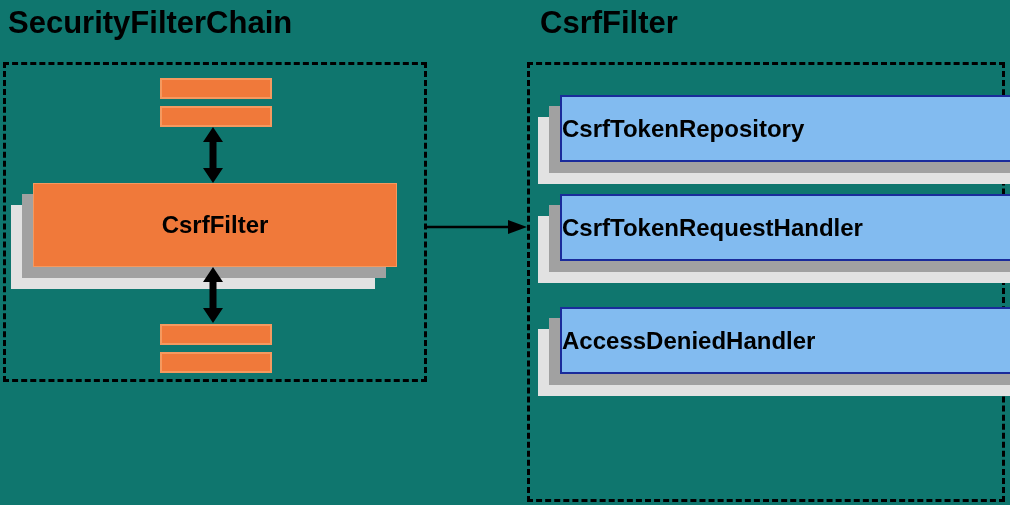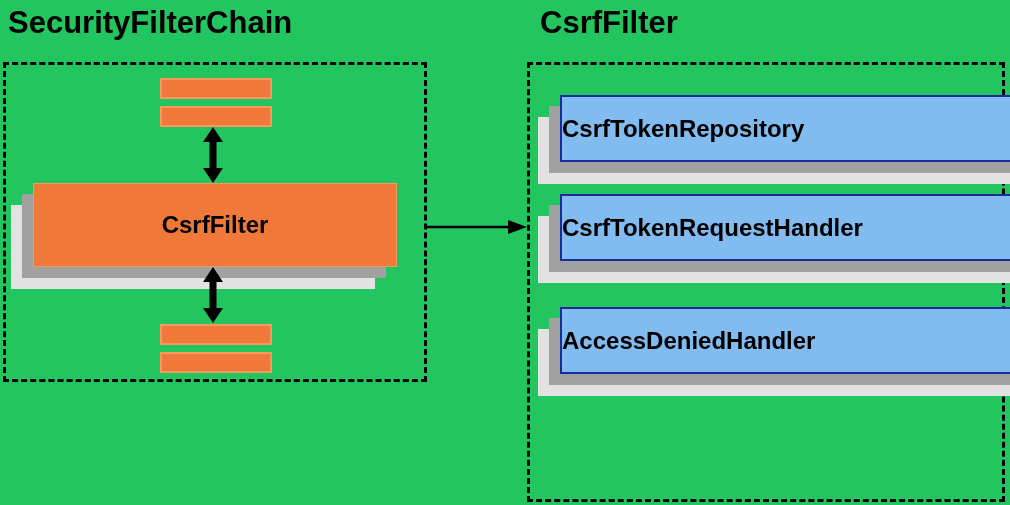--- a/index.html
+++ b/index.html
@@ -5,21 +5,21 @@
   html, body {
     margin: 0;
     padding: 0;
     background: #ffffff;
     font-family: "Liberation Sans", sans-serif;
   }
   .canvas {
     position: relative;
     width: 1010px;
     height: 505px;
-    background: #22c55e;
+    background: #0f766e;
     overflow: hidden;
   }
   .title {
     position: absolute;
     font-size: 31px;
     font-weight: bold;
     color: #000000;
     white-space: nowrap;
     line-height: 1.1;
   }

